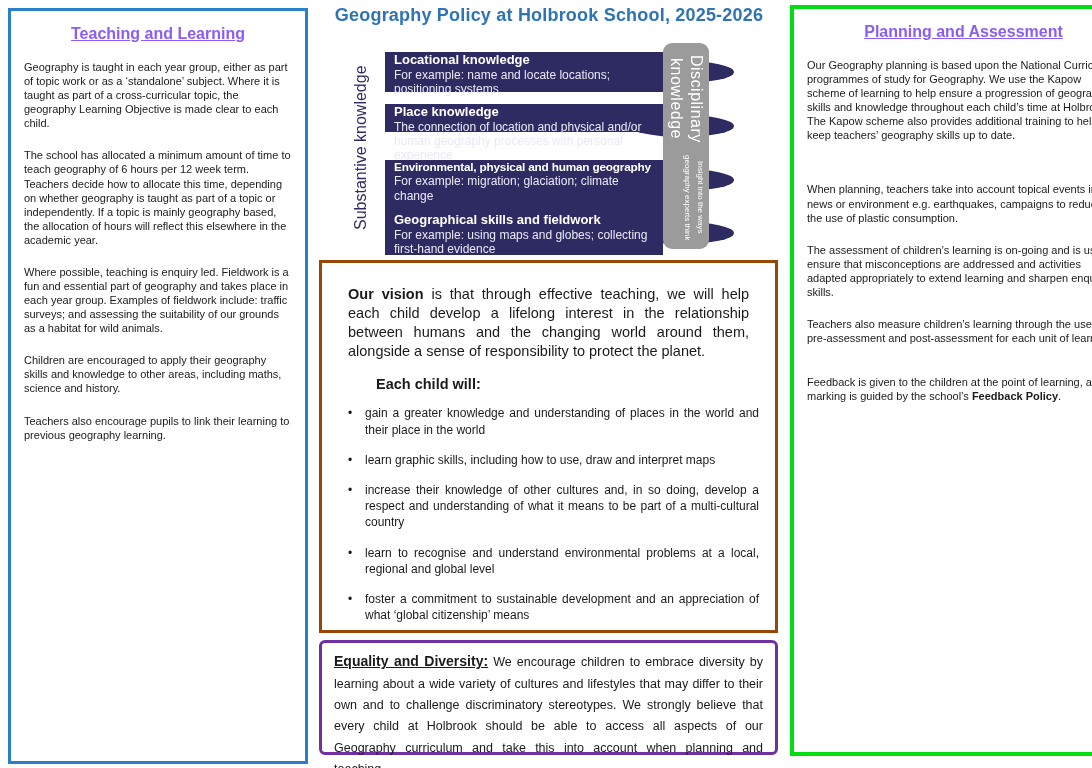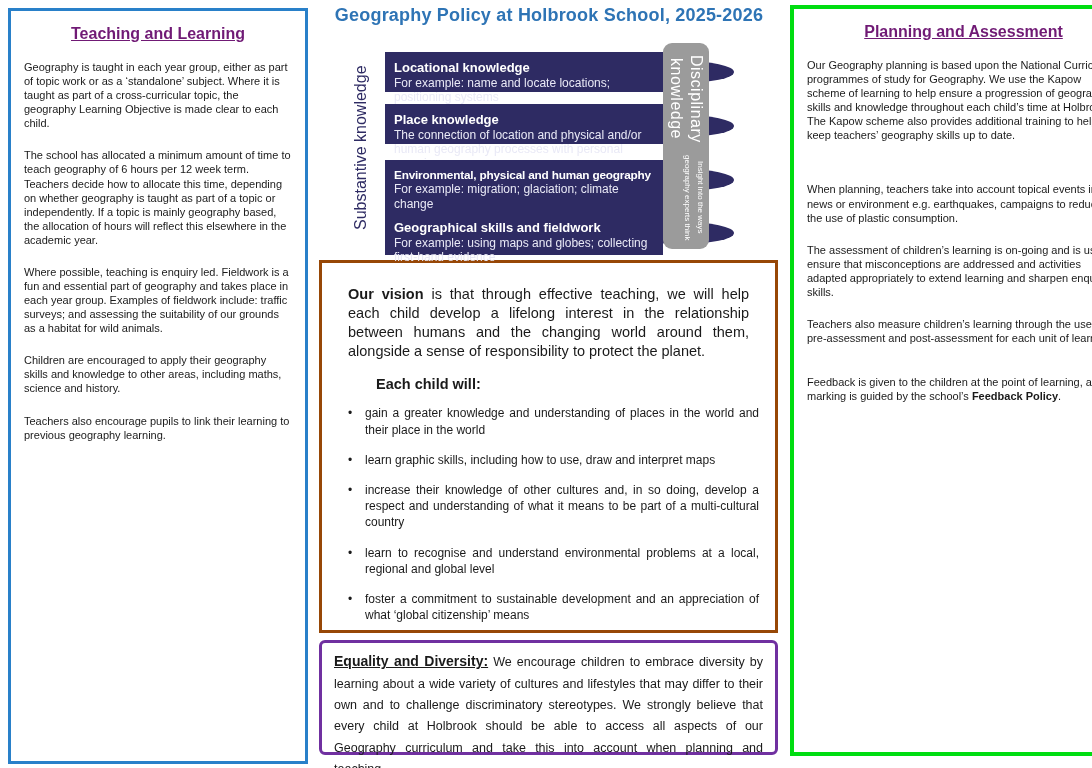--- a/index.html
+++ b/index.html
@@ -6,47 +6,47 @@
   .page {
     position: relative; width: 1092px; height: 768px; background: #ffffff;
     font-family: "Liberation Sans", sans-serif; color: #1a1a1a; overflow: hidden;
   }
   
   .panel { position: absolute; box-sizing: border-box; background: #fff; }
   .panel-left  { left: 8px;  top: 8px; width: 300px; height: 756px; border: 3px solid #2980c9; padding: 8px 13px; }
   .panel-right { left: 790px; top: 5px; width: 347px; height: 751px; border: 4px solid #00dd11; padding: 8px 13px; }
   .panel-heading {
     text-align: center; font-weight: bold; text-decoration: underline;
-    font-size: 16px; margin: 6px 0 17px 0; color: #701a75;
+    font-size: 16px; margin: 6px 0 17px 0; color: #8b5cf6;
   }
   .panel p { font-size: 11px; line-height: 1.28; margin: 0 0 18px 0; }
   .panel p.gap-xl { margin-bottom: 40px; }
   .panel p.gap-lg { margin-bottom: 30px; }
   
   .middle { position: absolute; left: 318px; top: 0; width: 462px; height: 768px; }
   .doc-title {
     text-align: center; font-weight: bold; 
     color: #2e74b5; font-size: 18px; margin-top: 5px; letter-spacing: 0.2px;
   }
   
   .diagram { position: absolute; left: 0; top: 40px; width: 462px; height: 216px; }
   .sub-label {
     position: absolute; left: 34px; top: 4px; width: 24px; height: 208px;
     writing-mode: vertical-rl; transform: rotate(180deg);
     font-size: 16px; color: #2e2b63; text-align: center; white-space: nowrap;
   }
   .banner {
     position: absolute; left: 67px; width: 278px; background: #2e2b63;
-    color: #fff; padding: 8px 9px; box-sizing: border-box; z-index: 1;
+    color: #fff; padding: 0 9px; box-sizing: border-box; z-index: 1;
   }
   .banner .t { font-weight: bold; font-size: 13px; line-height: 1.2; white-space: nowrap; }
   .banner.b3 .t { font-size: 11.8px; letter-spacing: -0.2px; }
   .banner .d { font-size: 12px; line-height: 1.2; color: #e9e9f6; }
   .b1 { top: 12px;  height: 40px; }
-  .b2 { top: 64px;  height: 40px; }
+  .b2 { top: 64px;  height: 28px; }
   .b3 { top: 120px; height: 56px; }
   .b4 { top: 172px; height: 43px; }
   .tip {
     position: absolute; left: 312px; width: 104px; height: 22px;
     background: #2e2b63; border-radius: 50%; z-index: 1;
   }
   .tip1 { top: 21px; } .tip2 { top: 75px; } .tip3 { top: 129px; } .tip4 { top: 182px; }
   .disc-bar {
     position: absolute; left: 345px; top: 3px; width: 46px; height: 206px;
     background: #9b9b9b; border-radius: 9px; z-index: 2;

